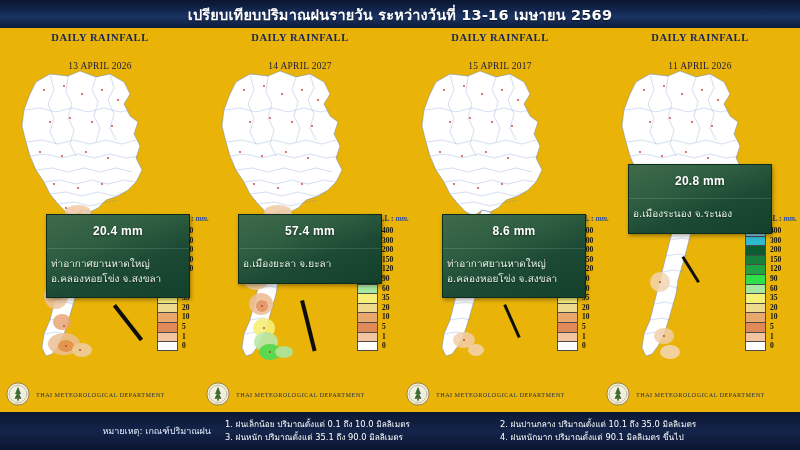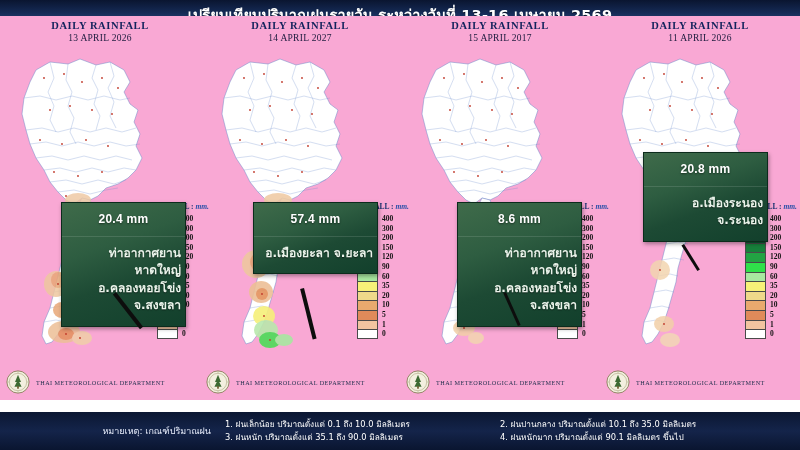--- a/index.html
+++ b/index.html
@@ -17,39 +17,39 @@
     display:flex; align-items:center; justify-content:center;
   }
   .titlebar .ttl {
     color:#ffffff; font-size:14.5px; font-weight:bold;
     letter-spacing:.2px; text-shadow:0 1px 1px rgba(0,0,0,.6);
     font-family:"DejaVu Sans", sans-serif;
   }
 
   
   .board {
-    position:absolute; left:0; top:16px; width:800px; height:384px;
-    background:#f9a8d4;
+    position:absolute; left:0; top:28px; width:800px; height:384px;
+    background:#eab308;
   }
   .panel {
     position:absolute; top:0; width:200px; height:384px;
   }
   .panel.p1 { left:0; }
   .panel.p2 { left:200px; }
   .panel.p3 { left:400px; }
   .panel.p4 { left:600px; }
 
   .phead { position:absolute; left:0; top:4px; width:200px; text-align:center; }
   .phead .h1 {
     font-family:"Liberation Serif", serif; font-weight:bold;
     font-size:10.5px; color:#12235c; letter-spacing:.6px;
   }
   .phead .h2 {
     font-family:"Liberation Serif", serif;
-    font-size:9.5px; color:#1a1a3c; margin-top:2px; letter-spacing:.3px;
+    font-size:9.5px; color:#1a1a3c; margin-top:18px; letter-spacing:.3px;
   }
 
   
   .mapwrap { position:absolute; left:6px; top:32px; width:150px; height:318px; }
   .mapwrap svg { display:block; width:100%; height:100%; }
 
   
   .legend { position:absolute; width:52px; }
   .legend .lg-title {
     font-family:"Liberation Serif", serif; font-weight:bold;
@@ -63,37 +63,35 @@
     width:21px; height:9.6px; border:1px solid #4a4a4a; border-bottom:none;
   }
   .lg-row:last-child .lg-sw { border-bottom:1px solid #4a4a4a; }
   .lg-lab {
     font-family:"Liberation Serif", serif; font-size:7.5px; font-weight:bold;
     color:#111; margin-left:4px; line-height:9.6px;
   }
 
   
   .callout {
-    position:absolute; width:125px; border:1px solid #0c2b1c;
+    position:absolute; width:144px; border:1px solid #0c2b1c;
     box-shadow:1px 2px 4px rgba(0,0,0,.35);
     background:linear-gradient(160deg,#3f6b4a 0%,#2e5d41 35%,#1d4a34 60%,#12402c 100%);
-    margin-left:15px;
   }
   .callout .cval {
     text-align:center; color:#ffffff; font-size:12px; font-weight:bold;
     padding:9px 4px 10px; letter-spacing:.3px;
     font-family:"Liberation Sans", sans-serif;
     text-shadow:0 1px 2px rgba(0,0,0,.5);
   }
   .callout .cloc {
-    text-align:right; color:#eaf3ea; font-size:12px; line-height:1.45;
+    text-align:left; color:#eaf3ea; font-size:10px; line-height:1.45;
     padding:8px 4px 11px; font-family:"DejaVu Sans", sans-serif;
     border-top:1px solid rgba(255,255,255,.12);
     text-shadow:0 1px 1px rgba(0,0,0,.5);
-    font-weight:bold;
   }
   .pointer { position:absolute; background:#0d0d0d; transform-origin:top left; }
 
   
   .pfoot { position:absolute; left:6px; bottom:6px; display:flex; align-items:center; gap:6px; }
   .seal { width:24px; height:24px; flex:0 0 auto; }
   .deptname {
     font-family:"Liberation Serif", serif; font-size:6.2px; color:#23304f;
     letter-spacing:.45px; white-space:nowrap;
   }

